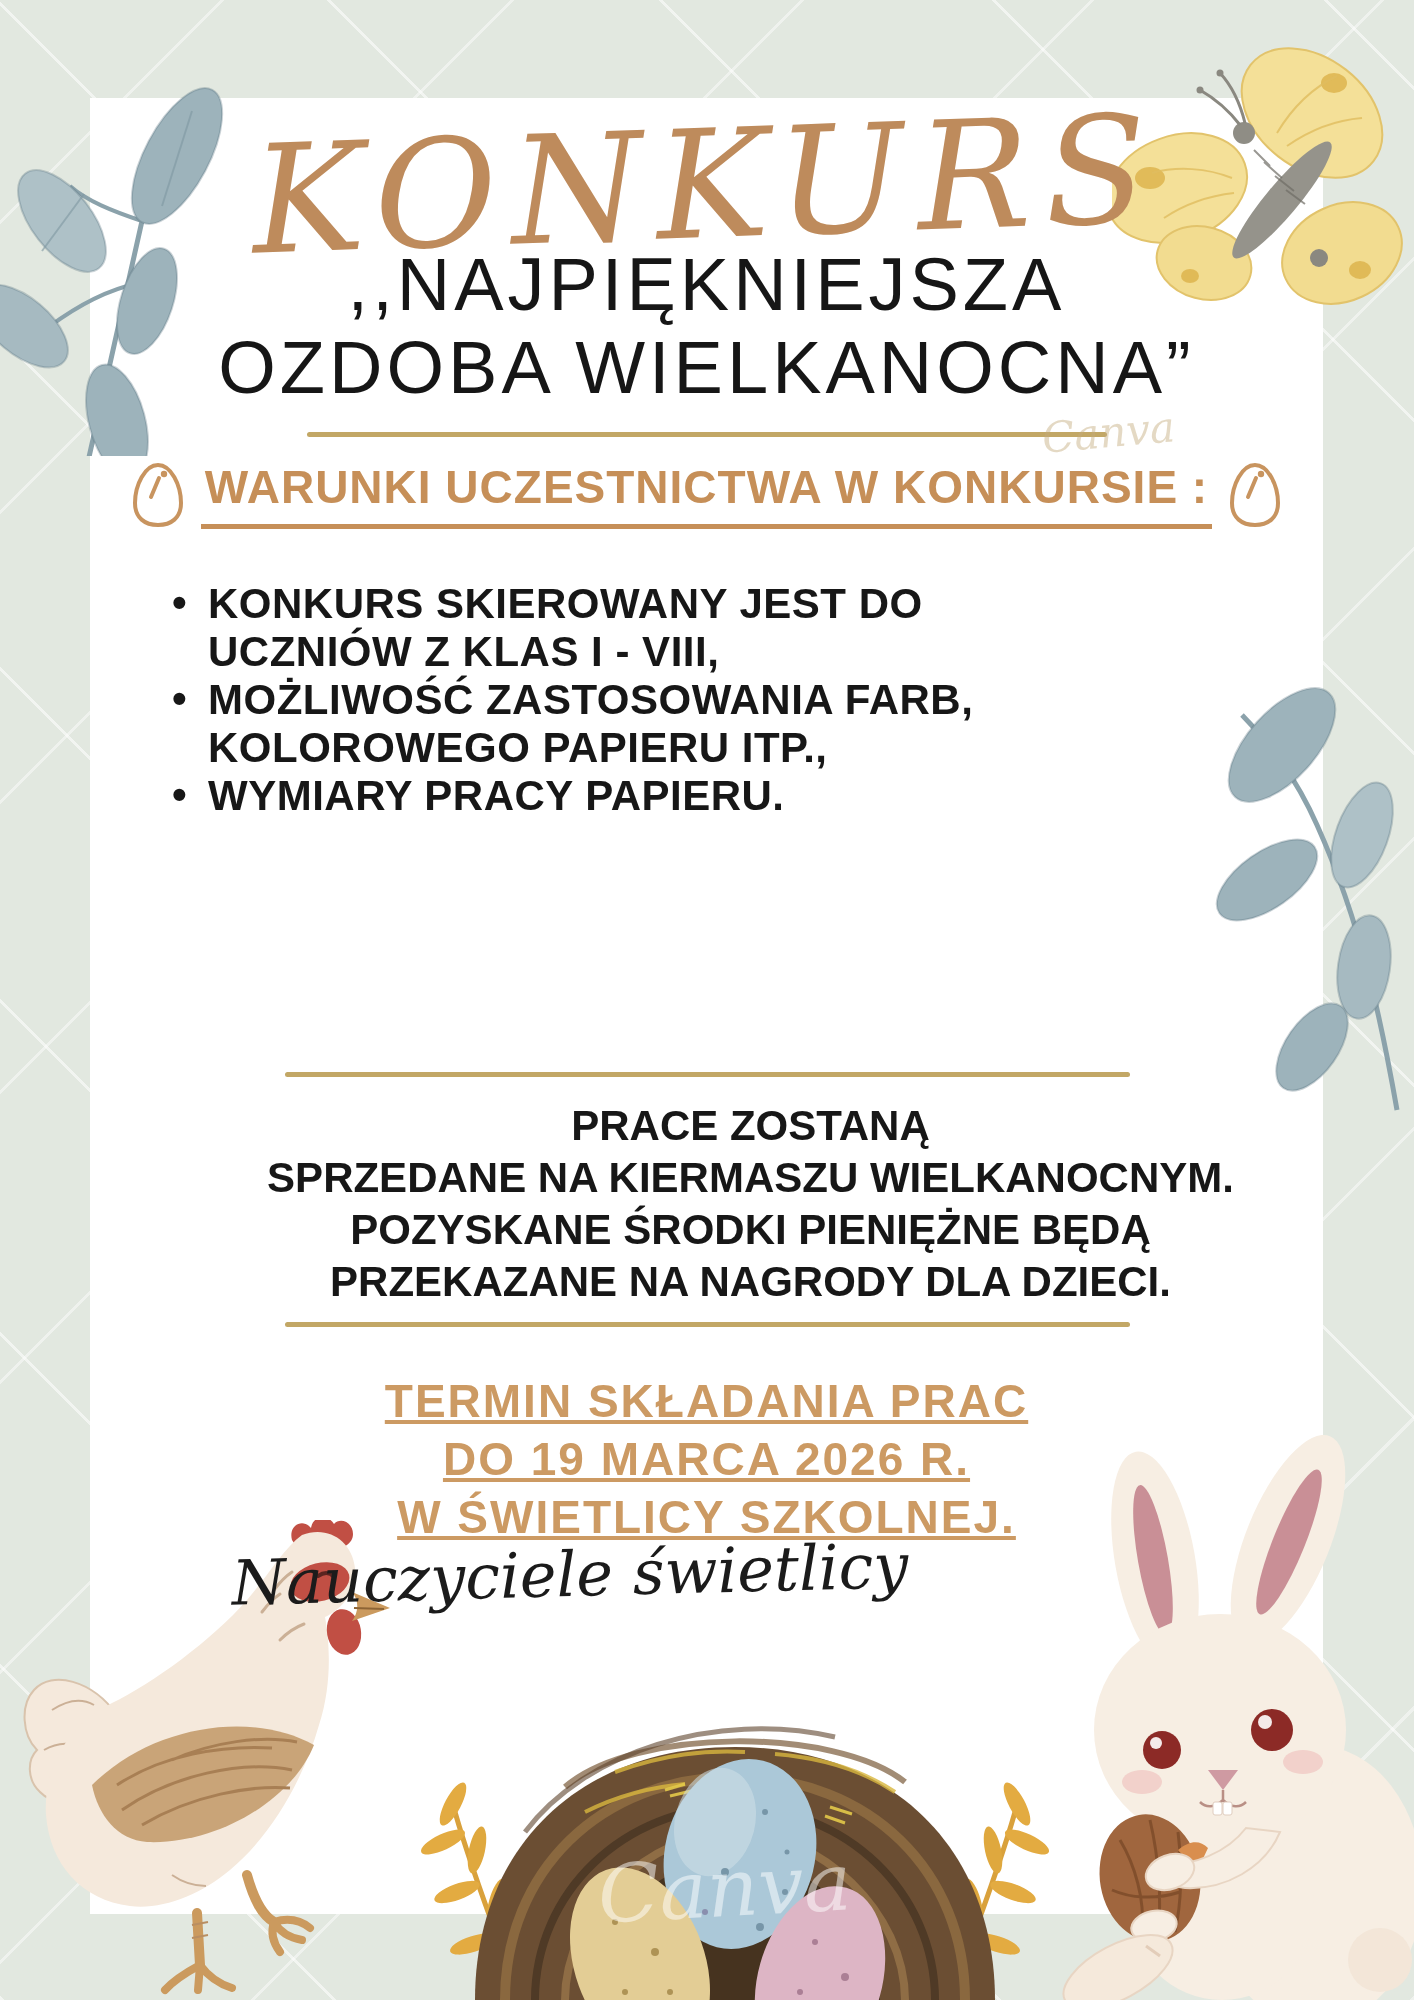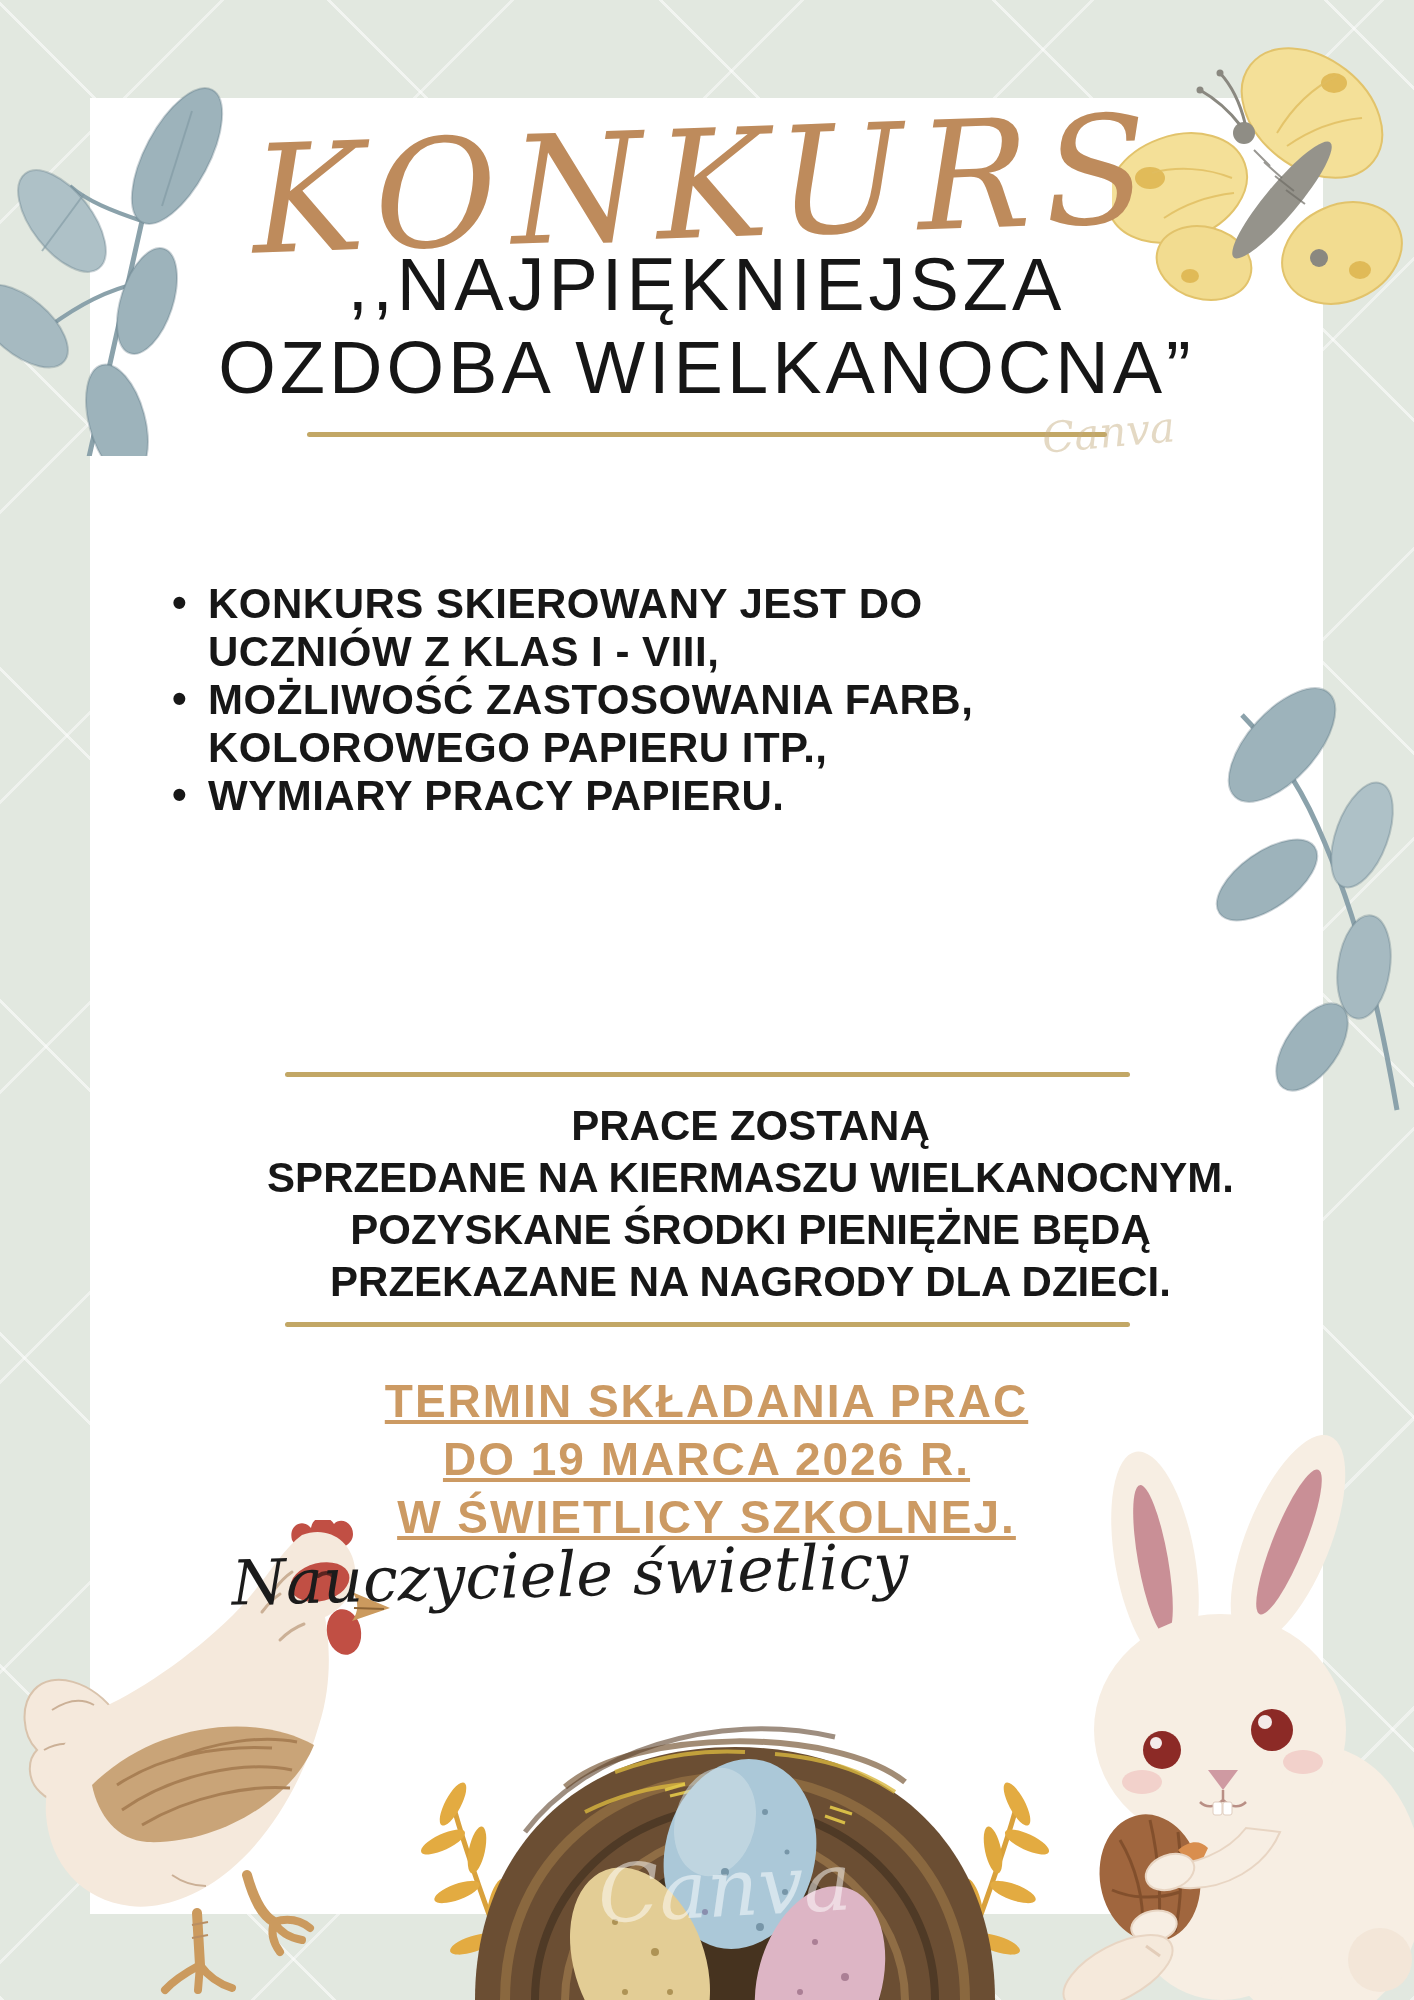--- a/index.html
+++ b/index.html
@@ -224,20 +224,33 @@
       <circle cx="385" cy="300" r="3" fill="#ab7f95"></circle>
     </g>
   </svg>
 
   <div class="txt title-script">KONKURS</div>
   <div class="txt subtitle">,,NAJPIĘKNIEJSZA
 OZDOBA WIELKANOCNA”</div>
 
   <div class="divider divider-1"></div>
 
+  <div class="txt heading-row">
+    <svg class="egg-icon" width="54" height="68" viewBox="0 0 54 68">
+      <path d="M27,4 C40,4 50,24 50,42 C50,57 40,64 27,64 C14,64 4,57 4,42 C4,24 14,4 27,4 Z" stroke="#c8945f" stroke-width="4" fill="none"></path>
+      <path d="M20,36 L28,17" stroke="#c8945f" stroke-width="4" stroke-linecap="round" fill="none"></path>
+      <circle cx="33" cy="13" r="3.2" fill="#c8945f"></circle>
+    </svg>
+    <div class="heading-text">WARUNKI UCZESTNICTWA W KONKURSIE :</div>
+    <svg class="egg-icon" width="54" height="68" viewBox="0 0 54 68">
+      <path d="M27,4 C40,4 50,24 50,42 C50,57 40,64 27,64 C14,64 4,57 4,42 C4,24 14,4 27,4 Z" stroke="#c8945f" stroke-width="4" fill="none"></path>
+      <path d="M20,36 L28,17" stroke="#c8945f" stroke-width="4" stroke-linecap="round" fill="none"></path>
+      <circle cx="33" cy="13" r="3.2" fill="#c8945f"></circle>
+    </svg>
+  </div>
 
   <div class="txt bullets">
     <div class="bullet">KONKURS SKIEROWANY JEST DO
 UCZNIÓW Z KLAS I - VIII,</div>
     <div class="bullet">MOŻLIWOŚĆ ZASTOSOWANIA FARB,
 KOLOROWEGO PAPIERU ITP.,</div>
     <div class="bullet">WYMIARY PRACY PAPIERU.</div>
   </div>
 
   <div class="divider divider-2"></div>

